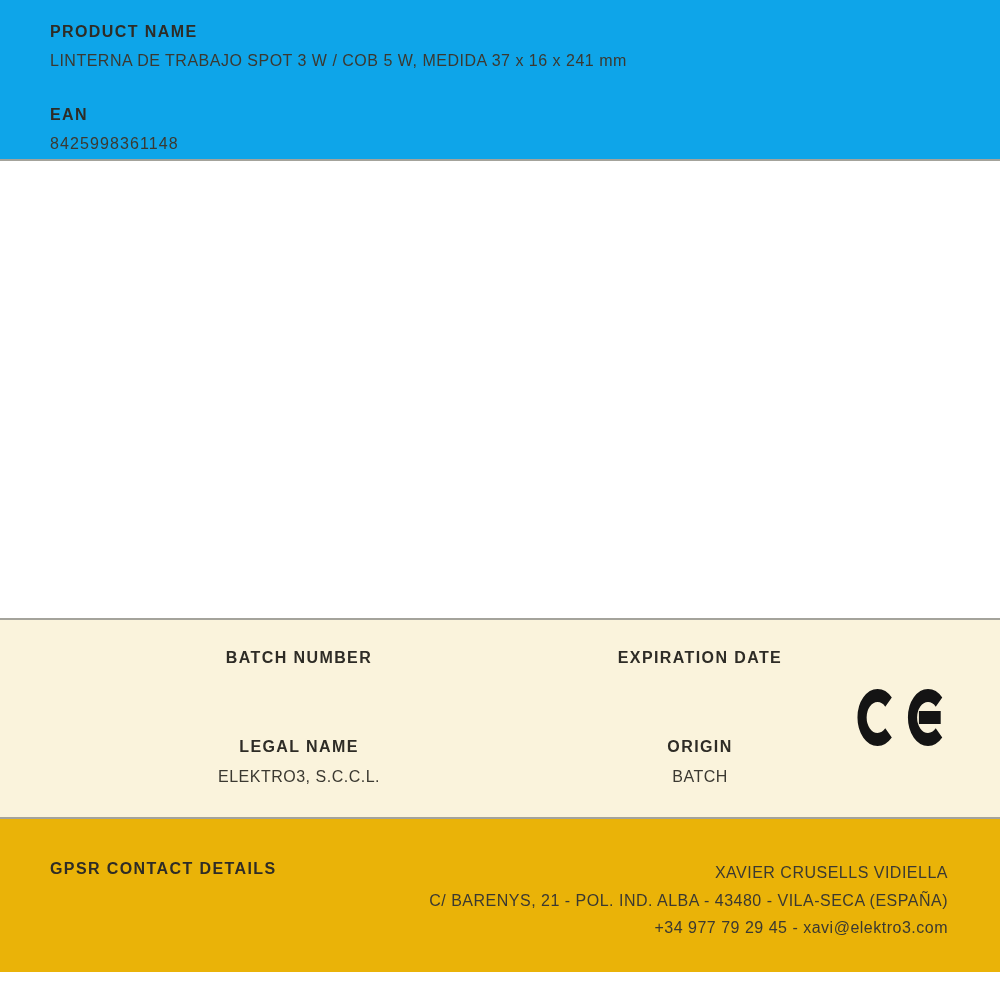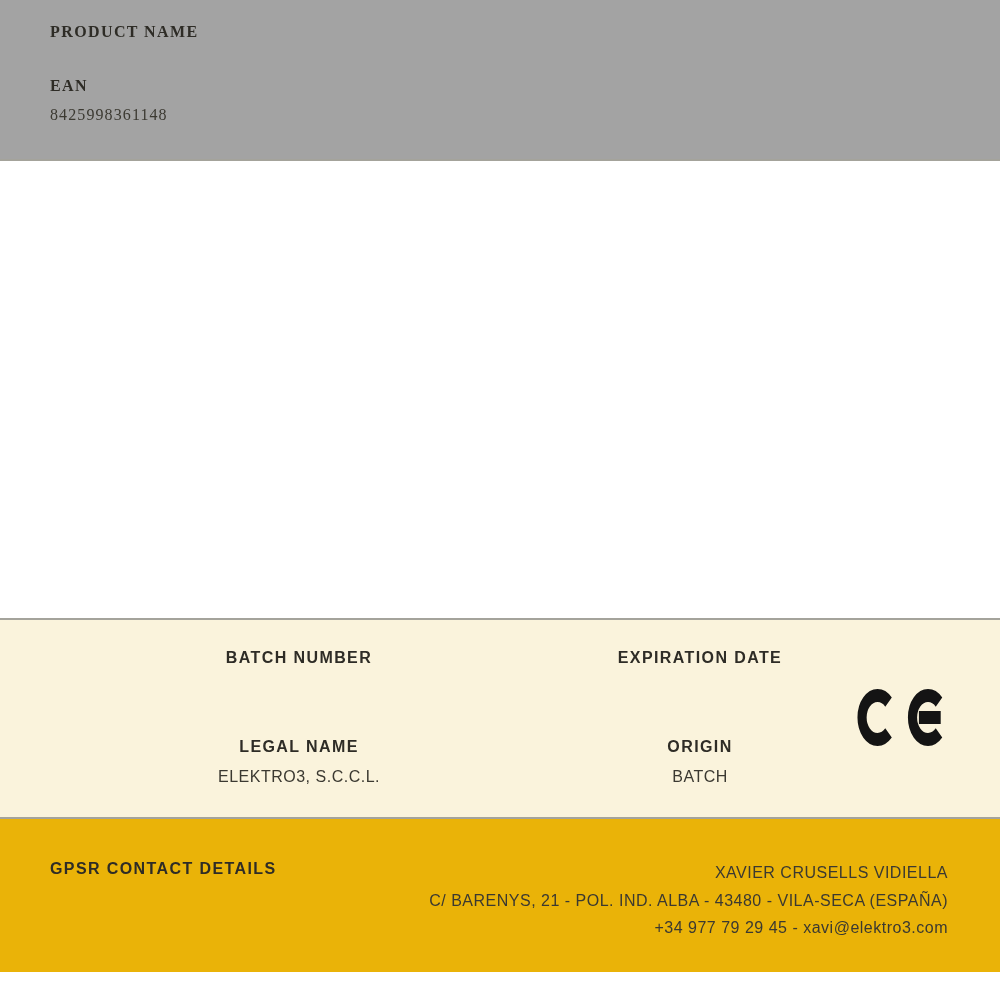--- a/index.html
+++ b/index.html
@@ -16,23 +16,22 @@
     overflow: hidden;
     color: #3b3931;
   }
   .sec {
     position: relative;
     box-sizing: border-box;
     width: 1000px;
   }
   .sec-product {
     height: 159px;
-    background: #a3a3a3;
+    background: #0ea5e9;
     padding: 22px 50px 0 50px;
-    font-family: Liberation Serif, serif;
   }
   .divider {
     height: 2px;
     background: #a4a39b;
     width: 1000px;
   }
   .sec-blank {
     height: 457px;
     background: #ffffff;
   }
@@ -97,20 +96,21 @@
   }
 </style>
 </head>
 <body>
 
 <div class="page">
 
   <div class="sec sec-product">
     <div class="field-name">
       <div class="label">PRODUCT NAME</div>
+      <div class="value">LINTERNA DE TRABAJO SPOT 3 W / COB 5 W, MEDIDA 37 x 16 x 241 mm</div>
     </div>
     <div class="field-ean">
       <div class="label">EAN</div>
       <div class="value">8425998361148</div>
     </div>
   </div>
 
   <div class="divider"></div>
 
   <div class="sec sec-blank"></div>

